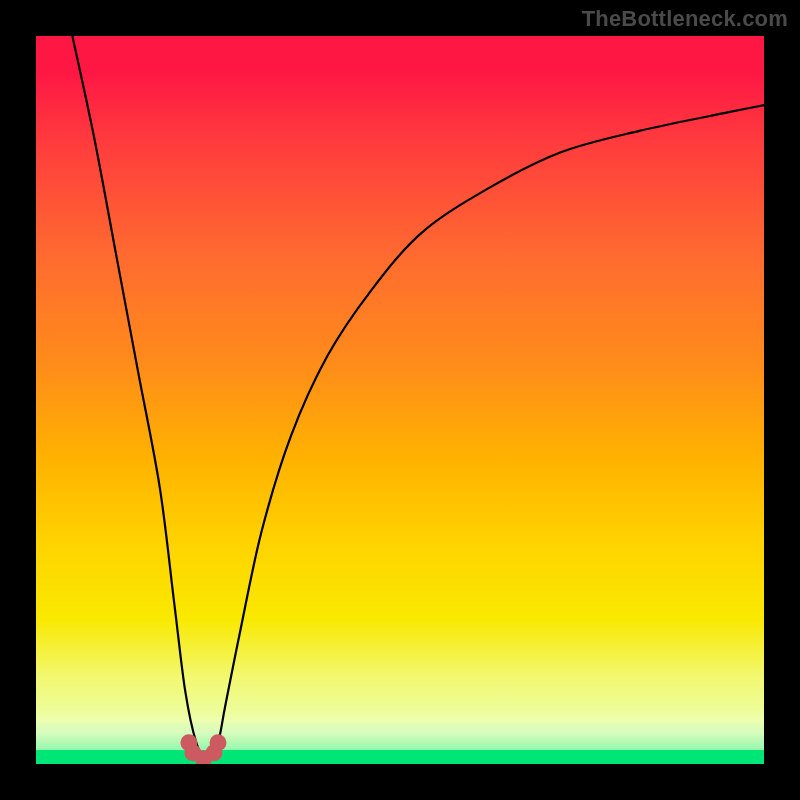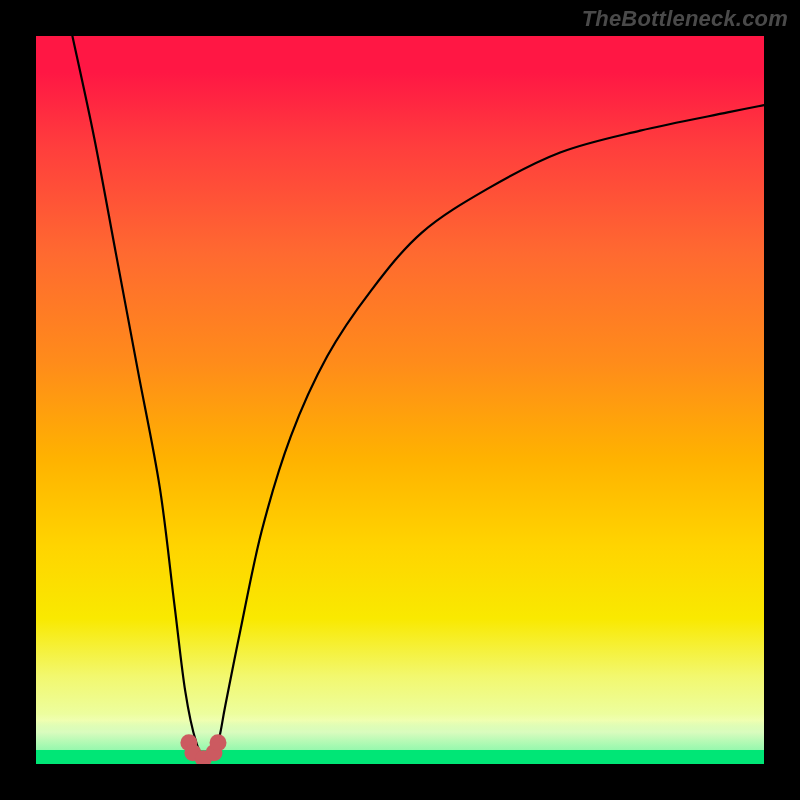--- a/index.html
+++ b/index.html
@@ -2,21 +2,20 @@
 <html><head>
 <meta charset="utf-8">
 <style>
   * { margin: 0; padding: 0; box-sizing: border-box; }
   html, body { width: 800px; height: 800px; overflow: hidden; background: #fff; }
   .frame {
     position: relative;
     width: 800px;
     height: 800px;
     background: #000;
-    font-style: italic;
   }
   .plot-area {
     position: absolute;
     left: 36px;
     top: 36px;
     width: 728px;
     height: 728px;
     overflow: hidden;
   }
   .gradient {

